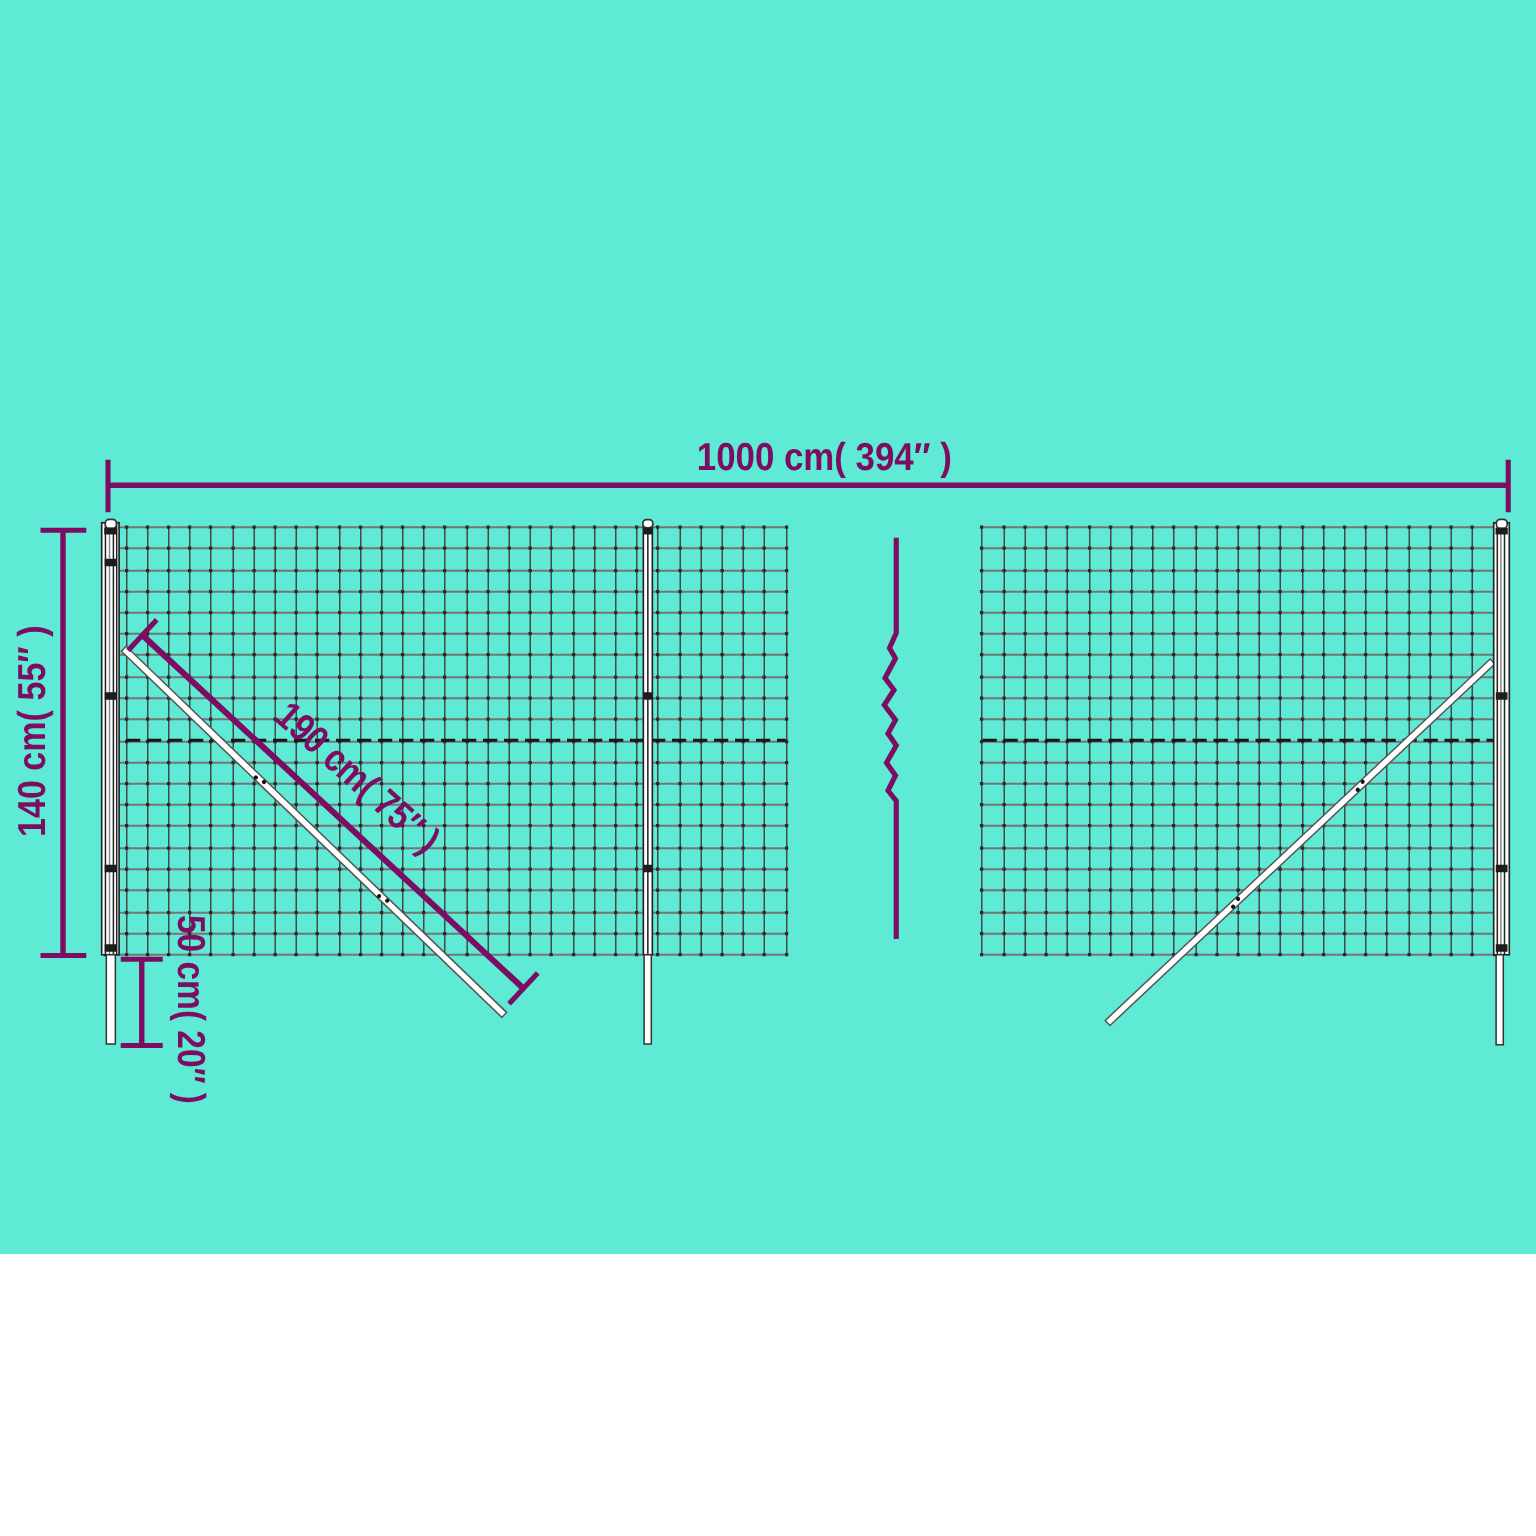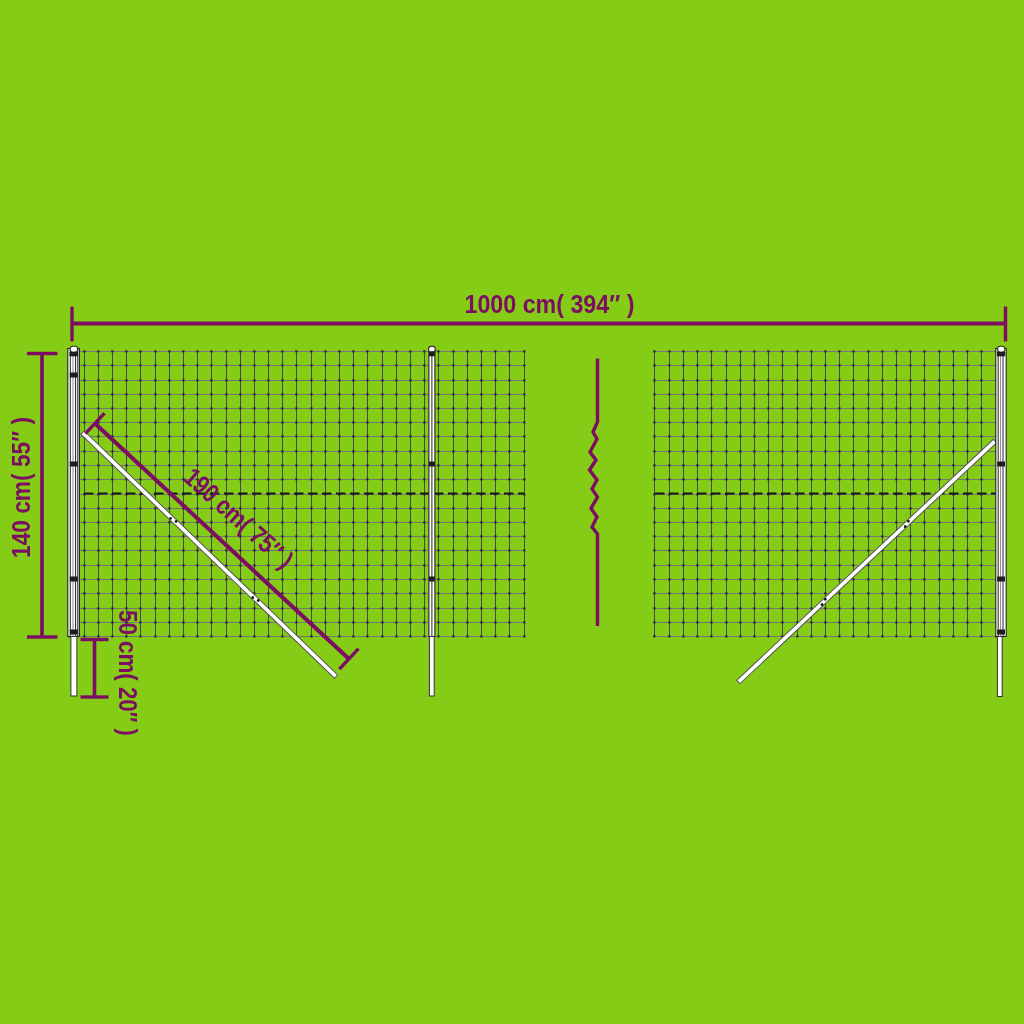--- a/index.html
+++ b/index.html
@@ -1,16 +1,16 @@
 <!DOCTYPE html>
 <html><head>
 <meta charset="utf-8">
 <style>
   html,body{margin:0;padding:0;background:#ffffff;}
-  #wrap{position:relative;width:1024px;height:1024px;background:#84cc16;overflow:hidden;}
+  #wrap{position:relative;width:1024px;height:836px;background:#5eead4;overflow:hidden;}
   svg{position:absolute;left:0;top:0;}
   text{font-family:"Liberation Sans", sans-serif;font-weight:700;fill:#7c0d62;}
 </style>
 </head>
 <body>
 <div id="wrap">
 <svg width="1024" height="1024" viewBox="0 0 1024 1024">
 
   <path d="M70.0 351.5H524.0 M70.0 365.5H524.0 M70.0 380.5H524.0 M70.0 394.5H524.0 M70.0 408.5H524.0 M70.0 422.5H524.0 M70.0 436.5H524.0 M70.0 451.5H524.0 M70.0 465.5H524.0 M70.0 479.5H524.0 M70.0 494.5H524.0 M70.0 508.5H524.0 M70.0 522.5H524.0 M70.0 536.5H524.0 M70.0 550.5H524.0 M70.0 565.5H524.0 M70.0 579.5H524.0 M70.0 593.5H524.0 M70.0 608.5H524.0 M70.0 622.5H524.0 M70.0 636.5H524.0 M655.0 351.5H996.0 M655.0 365.5H996.0 M655.0 380.5H996.0 M655.0 394.5H996.0 M655.0 408.5H996.0 M655.0 422.5H996.0 M655.0 436.5H996.0 M655.0 451.5H996.0 M655.0 465.5H996.0 M655.0 479.5H996.0 M655.0 494.5H996.0 M655.0 508.5H996.0 M655.0 522.5H996.0 M655.0 536.5H996.0 M655.0 550.5H996.0 M655.0 565.5H996.0 M655.0 579.5H996.0 M655.0 593.5H996.0 M655.0 608.5H996.0 M655.0 622.5H996.0 M655.0 636.5H996.0" stroke="#757575" stroke-width="1.2" fill="none"></path>
   <path d="M70.5 351.5V636.5 M84.5 351.5V636.5 M98.5 351.5V636.5 M112.5 351.5V636.5 M126.5 351.5V636.5 M140.5 351.5V636.5 M155.5 351.5V636.5 M169.5 351.5V636.5 M183.5 351.5V636.5 M197.5 351.5V636.5 M211.5 351.5V636.5 M226.5 351.5V636.5 M240.5 351.5V636.5 M254.5 351.5V636.5 M268.5 351.5V636.5 M282.5 351.5V636.5 M296.5 351.5V636.5 M311.5 351.5V636.5 M325.5 351.5V636.5 M339.5 351.5V636.5 M353.5 351.5V636.5 M367.5 351.5V636.5 M382.5 351.5V636.5 M396.5 351.5V636.5 M410.5 351.5V636.5 M424.5 351.5V636.5 M438.5 351.5V636.5 M453.5 351.5V636.5 M467.5 351.5V636.5 M481.5 351.5V636.5 M495.5 351.5V636.5 M509.5 351.5V636.5 M524.5 351.5V636.5 M654.5 351.5V636.5 M669.5 351.5V636.5 M683.5 351.5V636.5 M697.5 351.5V636.5 M711.5 351.5V636.5 M726.5 351.5V636.5 M740.5 351.5V636.5 M754.5 351.5V636.5 M768.5 351.5V636.5 M782.5 351.5V636.5 M797.5 351.5V636.5 M811.5 351.5V636.5 M825.5 351.5V636.5 M839.5 351.5V636.5 M853.5 351.5V636.5 M868.5 351.5V636.5 M882.5 351.5V636.5 M896.5 351.5V636.5 M910.5 351.5V636.5 M924.5 351.5V636.5 M939.5 351.5V636.5 M953.5 351.5V636.5 M967.5 351.5V636.5 M981.5 351.5V636.5 M996.5 351.5V636.5" stroke="#474747" stroke-width="1" fill="none"></path>

